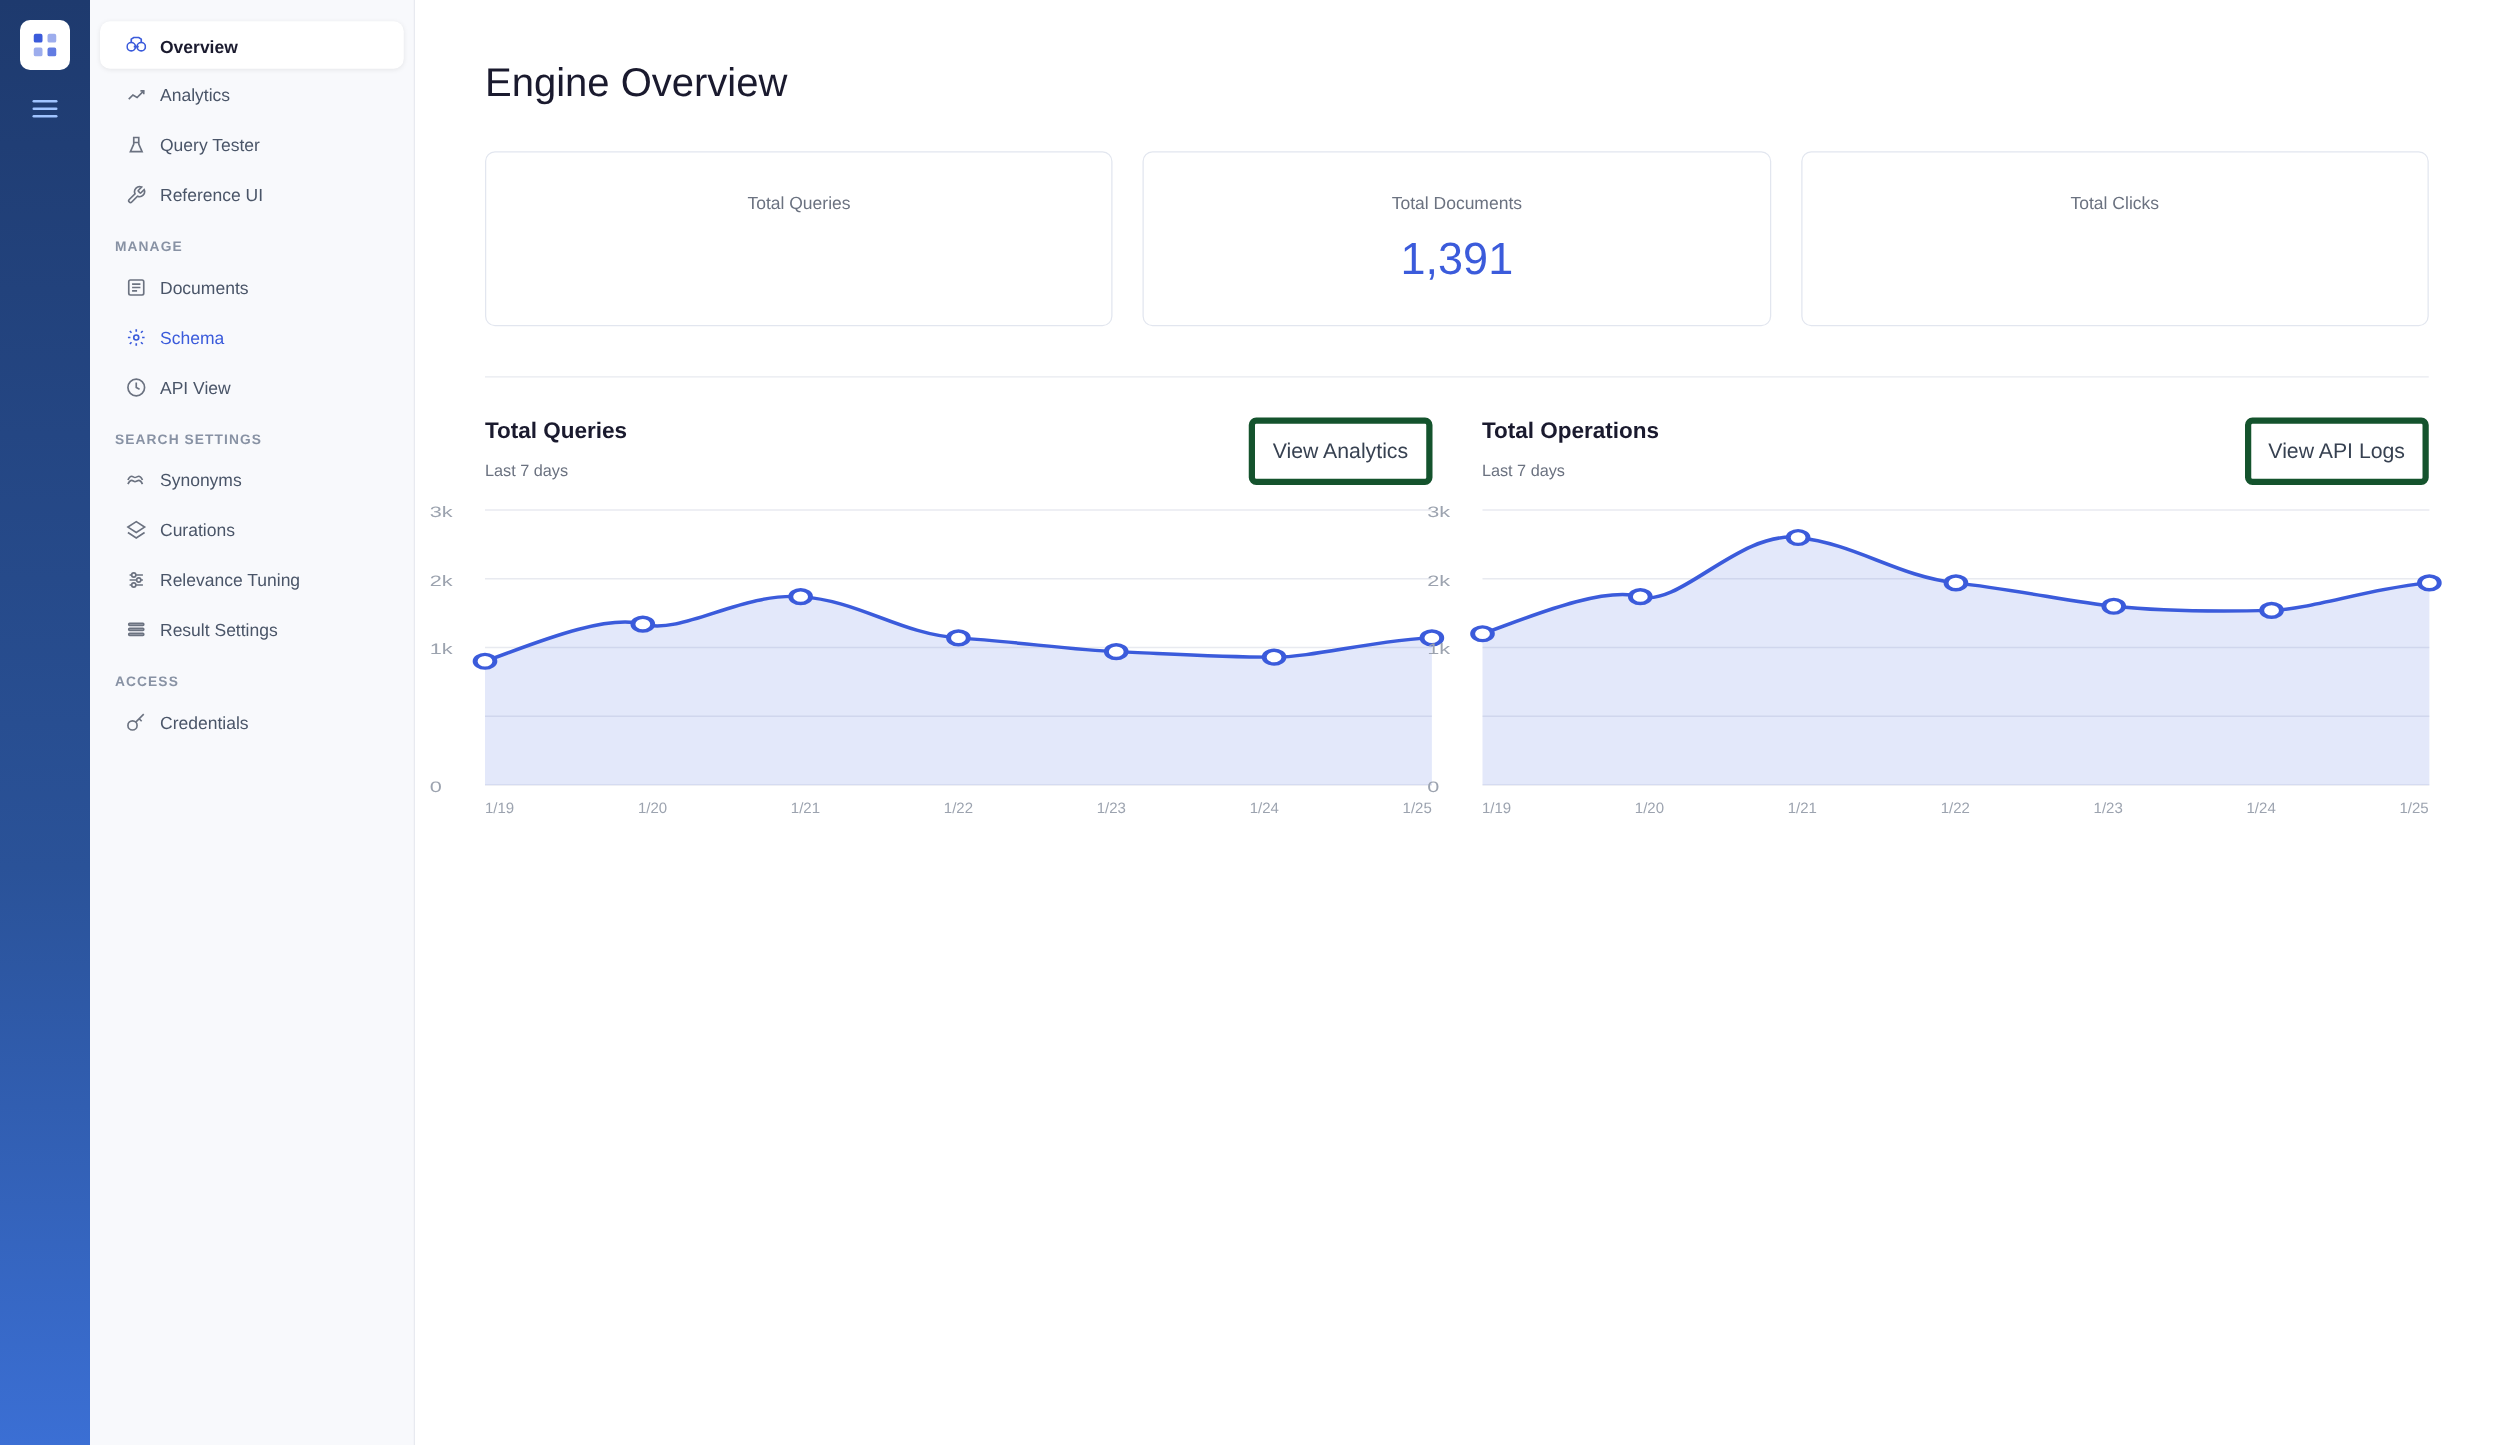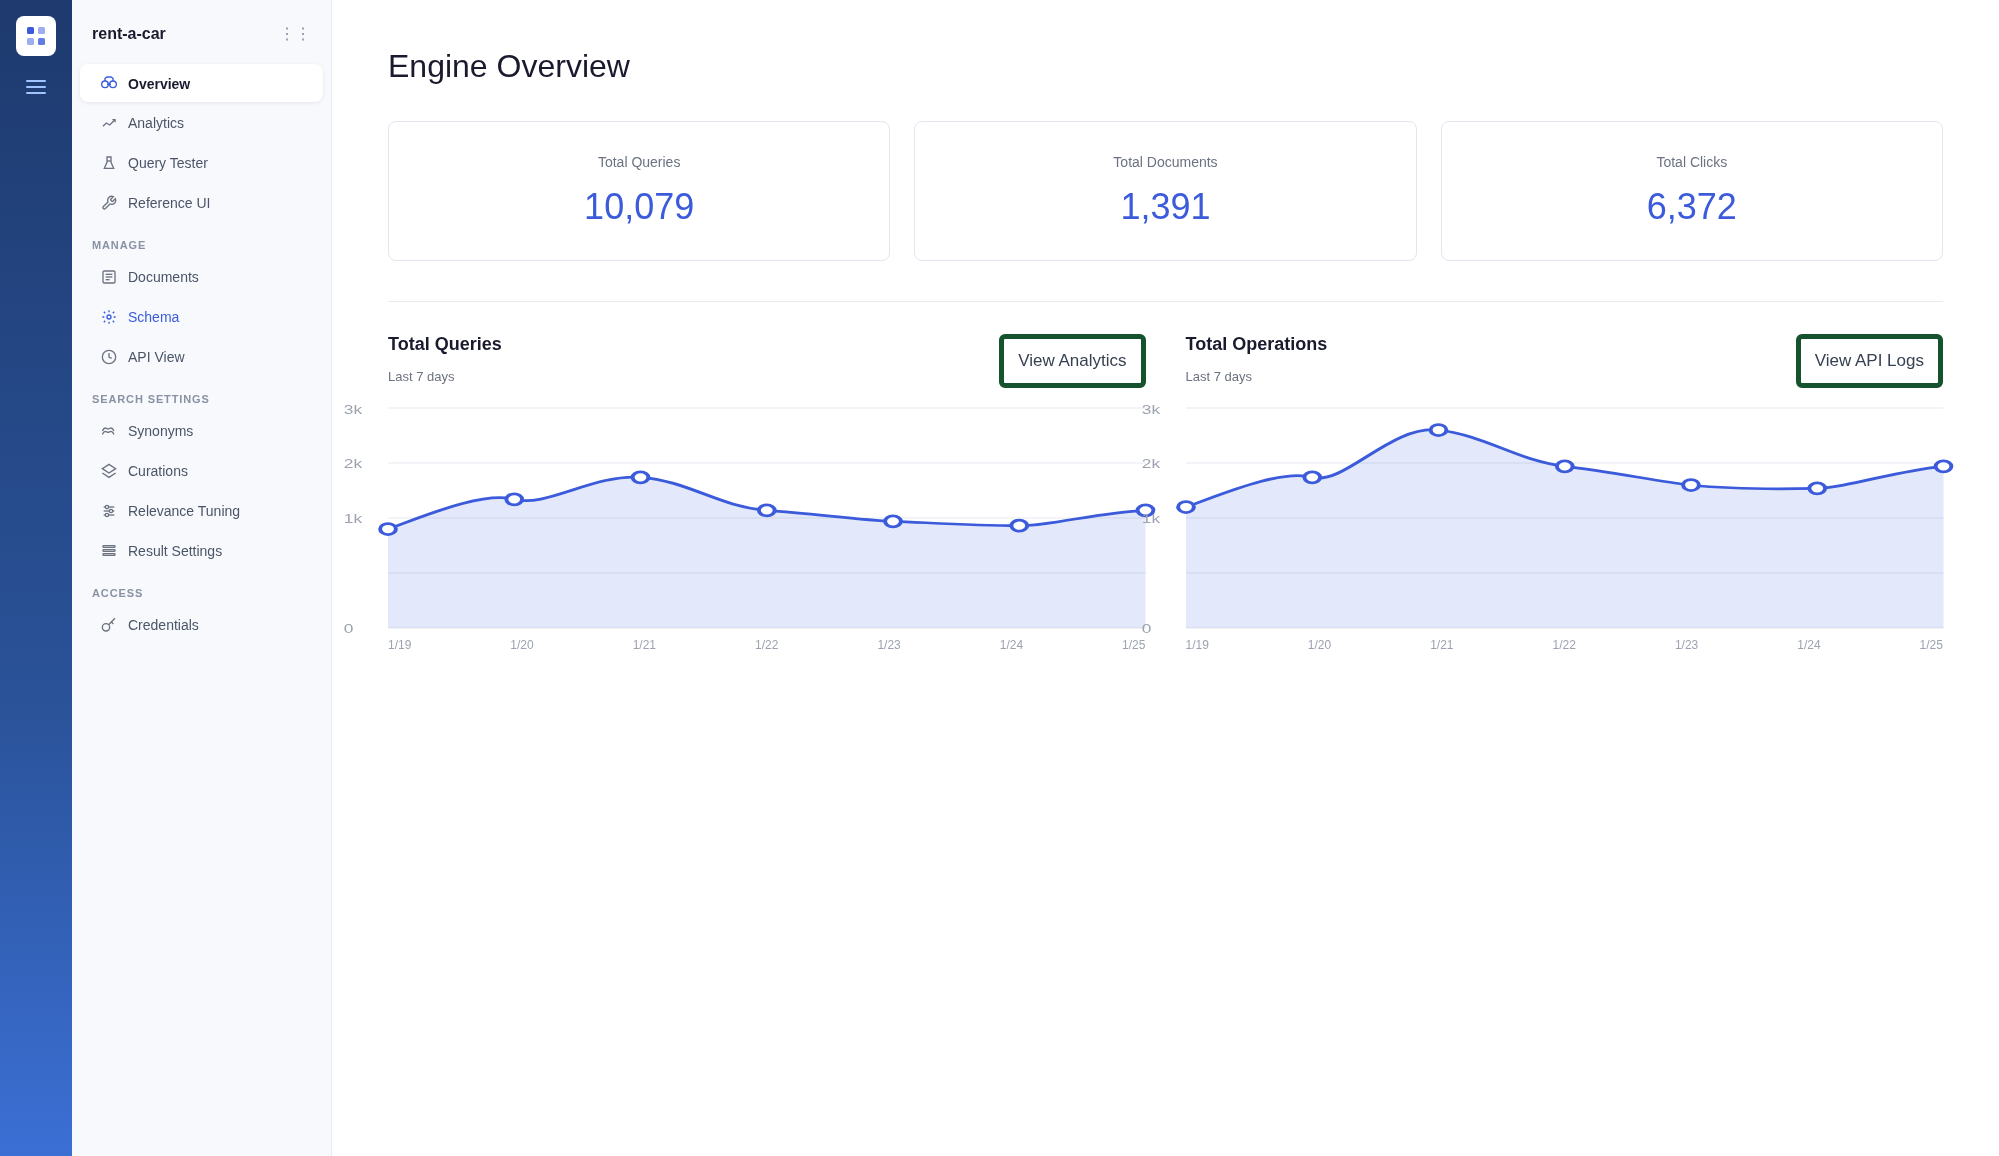--- a/index.html
+++ b/index.html
@@ -142,24 +142,20 @@
     </svg>
   </div>
   <div class="hamburger-lines">
     <span></span>
       <span></span>
       <span></span>
   </div>
 </div>
 
 <div class="sidebar">
-  <div class="sidebar-app-name">
-    <span class="app-name-text">rent-a-car</span>
-    <span class="grid-icon">⋮⋮</span>
-  </div>
 
   <div class="nav-item active">
     <span class="icon">
       <svg width="16" height="16" viewBox="0 0 24 24" fill="none" stroke="#3b5bdb" stroke-width="2">
         <circle cx="6" cy="14" r="5"></circle>
           <circle cx="18" cy="14" r="5"></circle>
         <path d="M6 9V5l3-2h6l3 2v4" stroke="#3b5bdb"></path>
         <line x1="9" y1="14" x2="15" y2="14" stroke="#3b5bdb"></line>
       </svg>
     </span>
@@ -289,29 +285,27 @@
     <span>Credentials</span>
   </div>
 </div>
 
 <div class="main">
   <h1 class="page-title">Engine Overview</h1>
 
   <div class="stat-cards">
     <div class="stat-card">
       <div class="stat-label">Total Queries</div>
-      <div class="stat-value">10,079</div>
     </div>
     <div class="stat-card">
       <div class="stat-label">Total Documents</div>
       <div class="stat-value">1,391</div>
     </div>
     <div class="stat-card">
       <div class="stat-label">Total Clicks</div>
-      <div class="stat-value">6,372</div>
     </div>
   </div>
 
   <hr class="divider">
 
   <div class="charts-row">
 
     <div class="chart-container">
       <div class="chart-header">
         <div>

